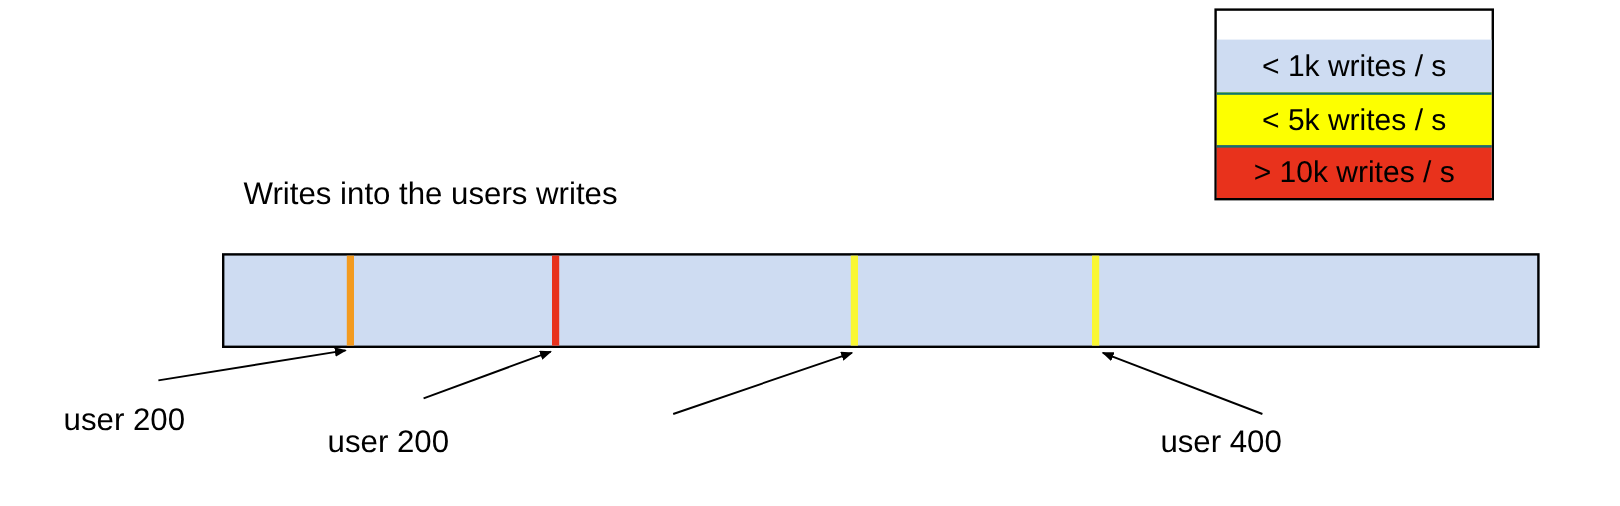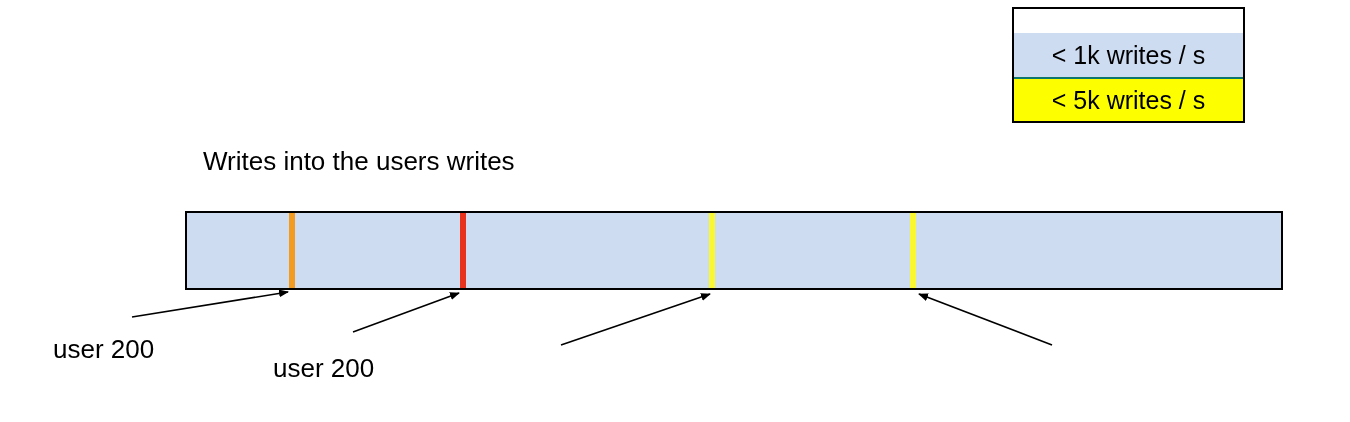--- a/index.html
+++ b/index.html
@@ -85,20 +85,21 @@
 </head>
 <body>
 
 <div class="canvas">
 
   <div class="diagram-title">Writes into the users writes</div>
 
   <div class="legend">
     <div class="legend-row" style="background: rgb(206, 220, 242); margin-top: 24px;">&lt; 1k writes / s</div>
     <div class="legend-row" style="background: rgb(253, 255, 0);">&lt; 5k writes / s</div>
+    <div class="legend-row" style="background: rgb(232, 50, 28);">&gt; 10k writes / s</div>
   </div>
 
   <div class="users-bar">
     <div class="stripe" style="left: 102px; background: rgb(243, 155, 32);"></div>
     <div class="stripe" style="left: 273px; background: rgb(232, 50, 28);"></div>
     <div class="stripe" style="left: 522px; background: rgb(249, 247, 50);"></div>
     <div class="stripe" style="left: 723px; background: rgb(249, 247, 50);"></div>
   </div>
 
   <svg class="arrows" width="1350" height="422" viewBox="0 0 1350 422">
@@ -108,14 +109,15 @@
       </marker>
     </defs>
     <line x1="132" y1="317" x2="288" y2="292" stroke="#000000" stroke-width="1.6" marker-end="url(#ah)"></line>
     <line x1="353" y1="332" x2="459" y2="293" stroke="#000000" stroke-width="1.6" marker-end="url(#ah)"></line>
     <line x1="561" y1="345" x2="710" y2="294" stroke="#000000" stroke-width="1.6" marker-end="url(#ah)"></line>
     <line x1="1052" y1="345" x2="919" y2="294" stroke="#000000" stroke-width="1.6" marker-end="url(#ah)"></line>
   </svg>
 
   <div class="user-label label-u100">user 200</div>
   <div class="user-label label-u200">user 200</div>
+  <div class="user-label label-u400">user 400</div>
 
 </div>
 
 </body></html>

